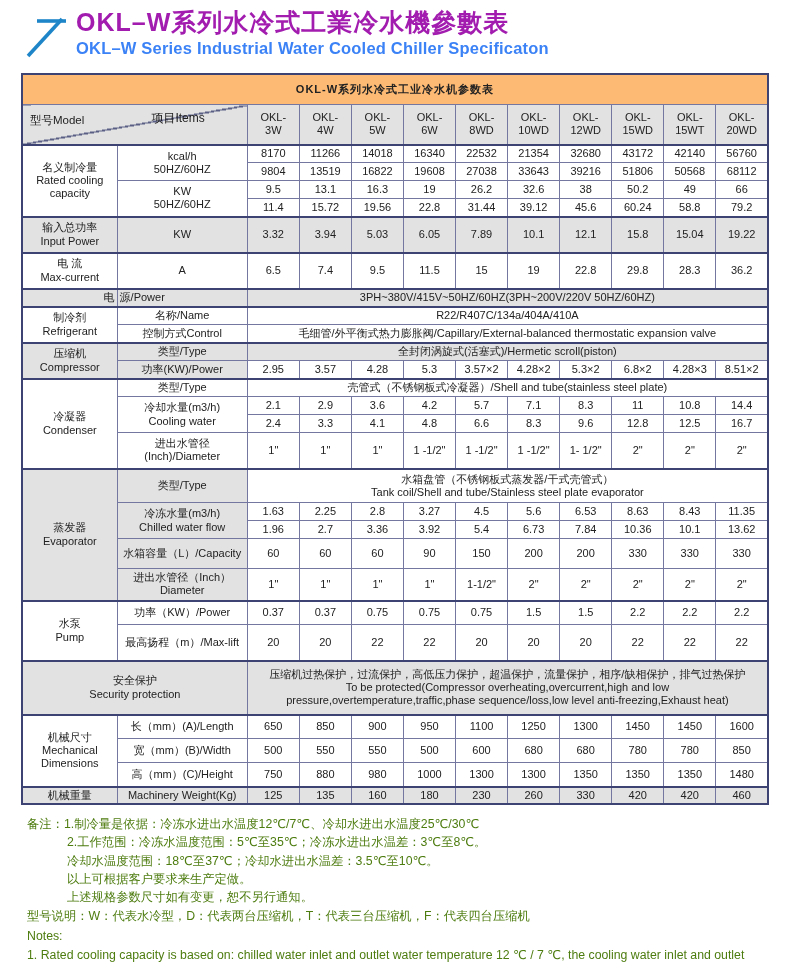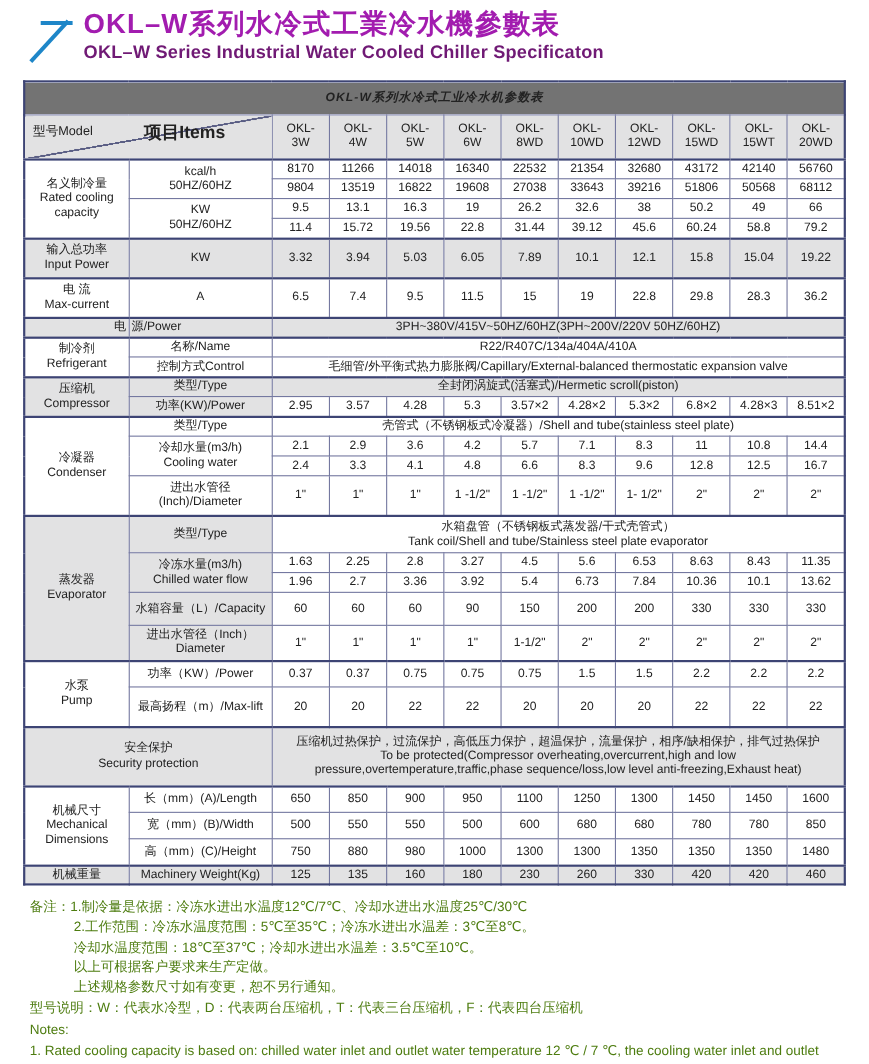--- a/index.html
+++ b/index.html
@@ -8,49 +8,49 @@
     font-family:"Liberation Sans","DejaVu Sans",sans-serif;
     -webkit-font-smoothing:antialiased;
   }
   .page{position:relative;width:790px;height:967px;overflow:hidden;}
 
   
   .doc-header{display:flex;align-items:flex-start;padding:8px 0 0 24px;}
   .brand{width:46px;height:48px;flex:0 0 46px;margin-top:4px;}
   .titles{margin-left:6px;}
   .title-cn{margin:0;font-size:25px;font-weight:bold;letter-spacing:1px;color:#a21caf;line-height:1.15;}
-  .title-en{margin:2px 0 0 0;font-size:16.5px;font-weight:600;color:#701a75;letter-spacing:.2px;}
+  .title-en{margin:2px 0 0 0;font-size:16.5px;font-weight:600;color:#3b82f6;letter-spacing:.2px;}
 
   
   table.spec{
     margin:13px 0 0 21px;border-collapse:collapse;table-layout:fixed;width:748px;
     border:2px solid #3d4474;
   }
   table.spec td{
     border:1px solid #7478a0;text-align:center;vertical-align:middle;
     font-size:11px;line-height:1.2;padding:1px 2px;overflow:hidden;color:#222;
   }
   td.banner{
-    background:#737373;color:#fff;font-size:16px;font-weight:bold;letter-spacing:1px;
-    height:27px;border-bottom:2px solid #3d4474;font-style:italic;
+    background:#fdba74;color:#fff;font-size:16px;font-weight:bold;letter-spacing:1px;
+    height:27px;border-bottom:2px solid #3d4474;
   }
   tr.st > td{border-top:2px solid #3d4474;}
   .gray{background:#e2e2e3;}
   td.lab{font-size:11.5px;}
   td.item{font-size:11px;}
   td.spanc{font-size:11px;}
   td.wspan{text-align:left;padding:3px 6px;font-size:11.5px;line-height:1.45;}
   tr.pl > td{border-top-color:#b3b5ca;}
   td.corner{position:relative;padding:0;
     background-image:linear-gradient(to bottom right,
       transparent calc(50% - 0.8px), #5a5e84 calc(50% - 0.8px),
       #5a5e84 calc(50% + 0.8px), transparent calc(50% + 0.8px));
   }
   td.corner .c-model{position:absolute;left:7px;bottom:16px;font-size:11.5px;}
-  td.corner .c-items{position:absolute;right:42px;top:6px;font-size:16px;font-weight:bold;}
+  td.corner .c-items{position:absolute;right:42px;top:6px;font-size:12px;}
   td.mhead{font-size:11px;}
 
   
   .notes{margin:10px 0 0 27px;font-size:12.3px;color:#4d7c0f;line-height:1.5;}
   .notes div{white-space:nowrap;}
   .ind0{margin-left:0;}
   .ind1{margin-left:40px;}
   .notes-en{margin-top:2px;}
   .ind-en0{margin-left:0;}
 </style>

